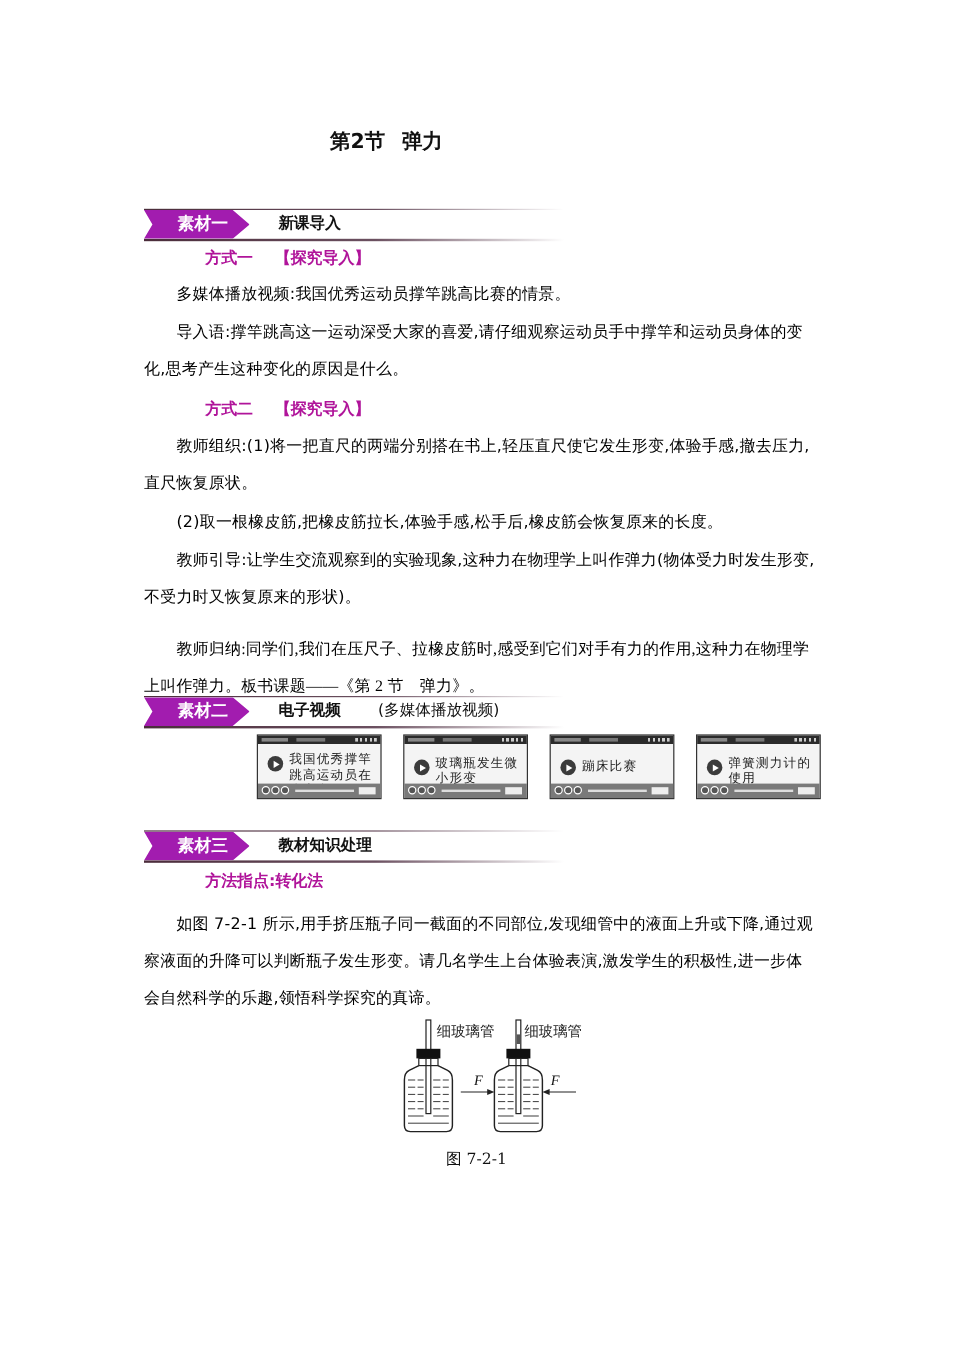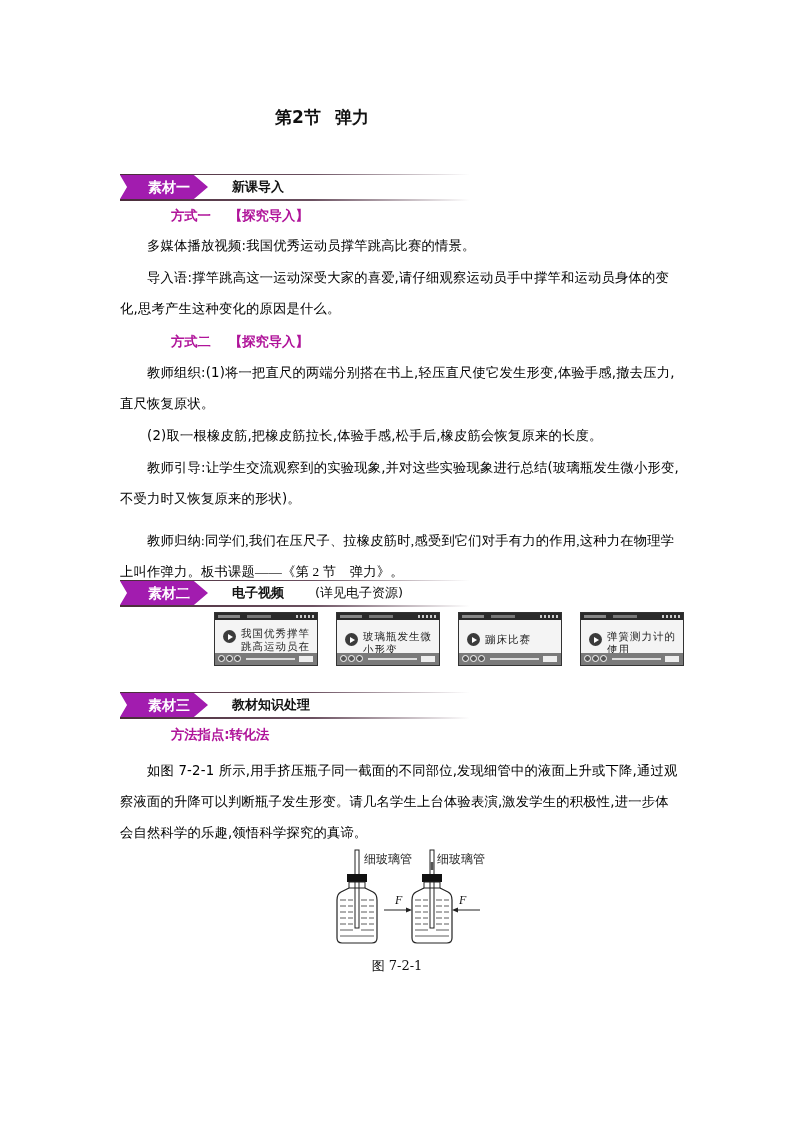--- a/index.html
+++ b/index.html
@@ -118,29 +118,29 @@
 
 <div class="p" style="top:230px;">多媒体播放视频:我国优秀运动员撑竿跳高比赛的情景。</div>
 <div class="p" style="top:262px;">导入语:撑竿跳高这一运动深受大家的喜爱,请仔细观察运动员手中撑竿和运动员身体的变化,思考产生这种变化的原因是什么。</div>
 
 <div class="method magenta" style="top:332px;">
   <span class="m-bold">方式二</span><span class="bracket">【探究导入】</span>
 </div>
 
 <div class="p" style="top:357px;">教师组织:(1)将一把直尺的两端分别搭在书上,轻压直尺使它发生形变,体验手感,撤去压力,直尺恢复原状。</div>
 <div class="p" style="top:420px;">(2)取一根橡皮筋,把橡皮筋拉长,体验手感,松手后,橡皮筋会恢复原来的长度。</div>
-<div class="p" style="top:452px;">教师引导:让学生交流观察到的实验现象,并对这些实验现象进行总结(玻璃瓶发生微小形变,不受力时又恢复原来的形状)。</div>
+<div class="p" style="top:452px;">教师引导:让学生交流观察到的实验现象,这种力在物理学上叫作弹力(物体受力时发生形变,不受力时又恢复原来的形状)。</div>
 <div class="p" style="top:525px;font-family:Liberation Serif, serif;">教师归纳:同学们,我们在压尺子、拉橡皮筋时,感受到它们对手有力的作用,这种力在物理学上叫作弹力。板书课题——《第 2 节　弹力》。</div>
 
 <div class="banner" style="top:578px;">
   <div class="line-top"></div>
     <div class="line-bot"></div>
   <div class="tag">素材二</div>
   <div class="heading">电子视频</div>
-  <div class="sub" style="left:195px;">(详见电子资源)</div>
+  <div class="sub" style="left:195px;">(多媒体播放视频)</div>
 </div>
 
 <div class="video" style="left:178px;">
   <div class="vbar">
       <div class="tl"></div>
       <div class="tm"></div>
       <div class="dots"></div>
     </div>
   <div class="play" style="top:17px;"></div>
   <div class="vtext" style="top:14px;">我国优秀撑竿跳高运动员在比赛中</div>

